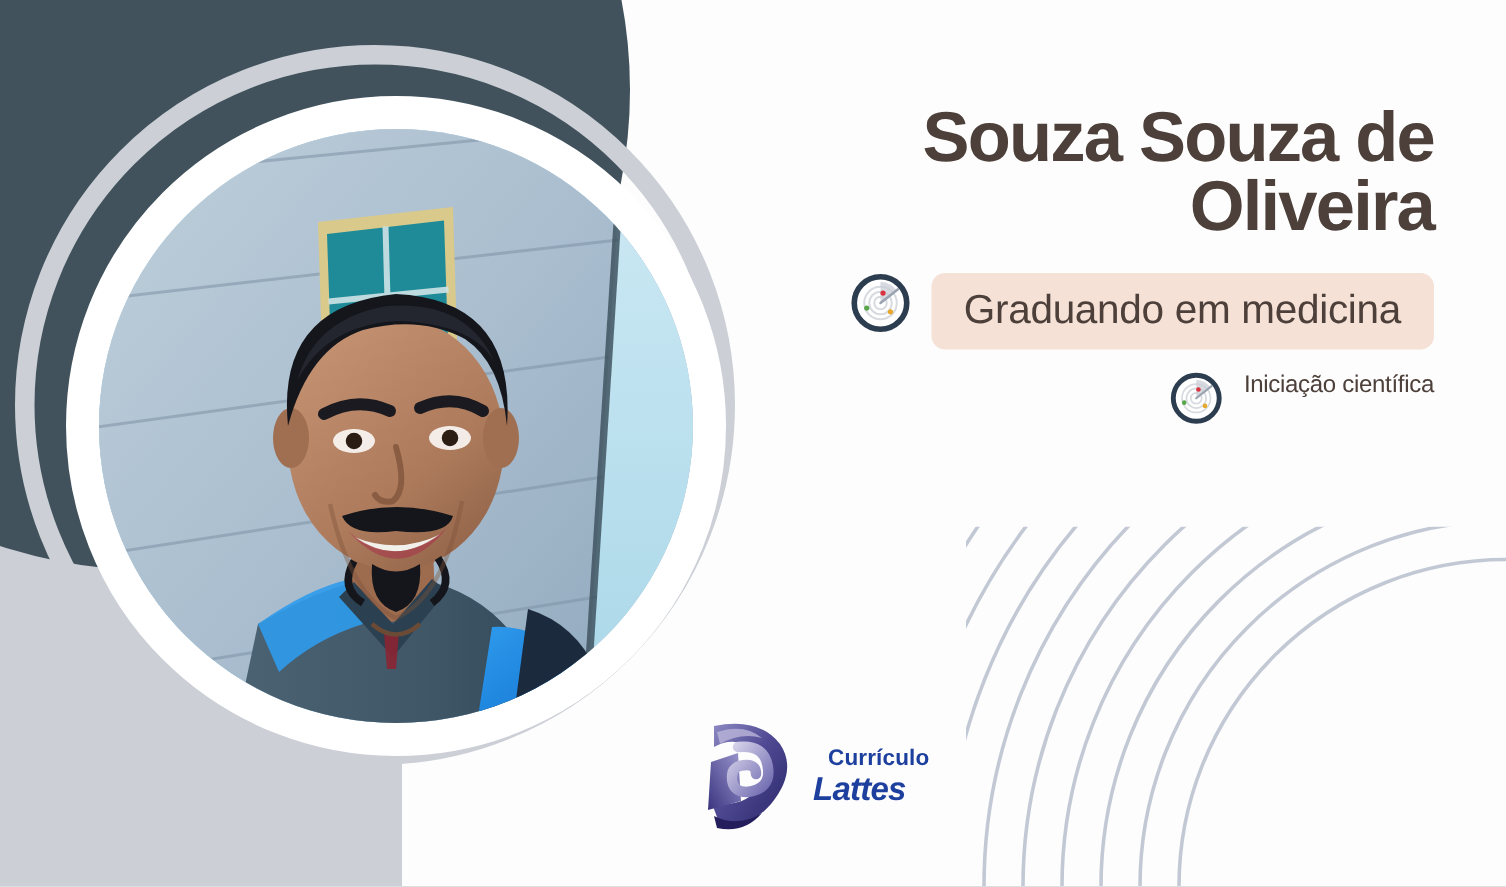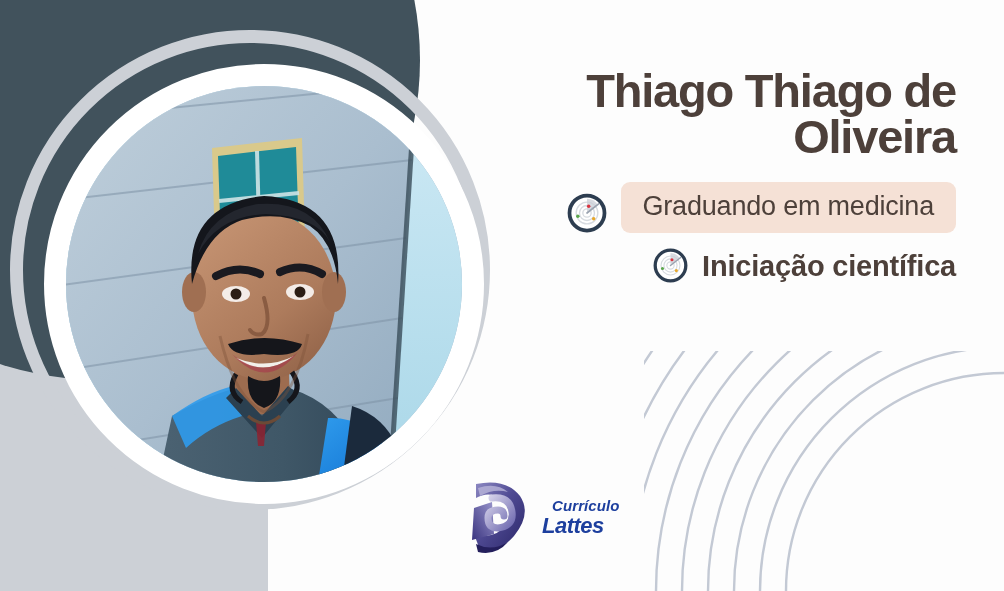--- a/index.html
+++ b/index.html
@@ -99,41 +99,41 @@
     text-align: right;
     font-size: 47px;
     line-height: 46px;
     font-weight: bold;
     letter-spacing: -1.2px;
     color: #4d403a;
   }
   .tag-row {
     position: absolute;
     display: flex;
-    align-items: flex-end;
+    align-items: flex-start;
     gap: 14px;
   }
   .tag-row-1 { right: 28px; top: 182px; }
   .tag-row-2 { right: 28px; top: 248px; }
 
   .tag-pill {
     background: #f5e1d6;
     border-radius: 9px;
     padding: 9px 22px 11px 22px;
     font-size: 27px;
     color: #4d403a;
     letter-spacing: -0.2px;
     white-space: nowrap;
   }
   .tag-plain {
-    font-size: 29px;
+    font-size: 16px;
     color: #4d403a;
     letter-spacing: -0.2px;
     white-space: nowrap;
-    font-weight: 700;
+    font-weight: 400;
   }
   .radar-icon { flex: 0 0 auto; display:block; }
   .radar-icon.small { width: 40px; height: 40px; }
   .radar-icon.tiny  { width: 35px; height: 35px; }
 
   
   .lattes {
     position: absolute;
     left: 462px;
     top: 478px;
@@ -144,21 +144,20 @@
   .lattes-mark { width: 72px; height: 78px; display:block; }
   .lattes-words {
     display: flex;
     flex-direction: column;
     align-items: flex-start;
     line-height: 1;
   }
   .lattes-curriculo {
     font-size: 15px;
     font-weight: bold;
-    font-style: italic;
     color: #1d3f9e;
     letter-spacing: 0.1px;
     margin-left: 10px;
   }
   .lattes-name {
     font-size: 22px;
     font-weight: bold;
     font-style: italic;
     color: #1d3f9e;
     letter-spacing: -0.5px;
@@ -289,21 +288,21 @@
         <circle cx="360" cy="240" r="374"></circle>
         <circle cx="360" cy="240" r="400"></circle>
         <circle cx="360" cy="240" r="426"></circle>
         <circle cx="360" cy="240" r="452"></circle>
       </g>
     </svg>
   </div>
 
   <div class="content">
 
-    <div class="title">Thiago Thiago de Oliveira</div>
+    <div class="title">Souza Souza de Oliveira</div>
 
     <div class="tag-row tag-row-1">
       <svg class="radar-icon small" viewBox="0 0 48 48">
         <circle cx="24" cy="24" r="22" fill="#ffffff"></circle>
         <circle cx="24" cy="24" r="21" fill="none" stroke="#2d3d50" stroke-width="4.5"></circle>
         <circle cx="24" cy="24" r="17" fill="#ffffff"></circle>
         <g fill="none" stroke="#d7dbe0" stroke-width="1.6">
           <circle cx="24" cy="24" r="13"></circle>
           <circle cx="24" cy="24" r="9"></circle>
           <circle cx="24" cy="24" r="5"></circle>

